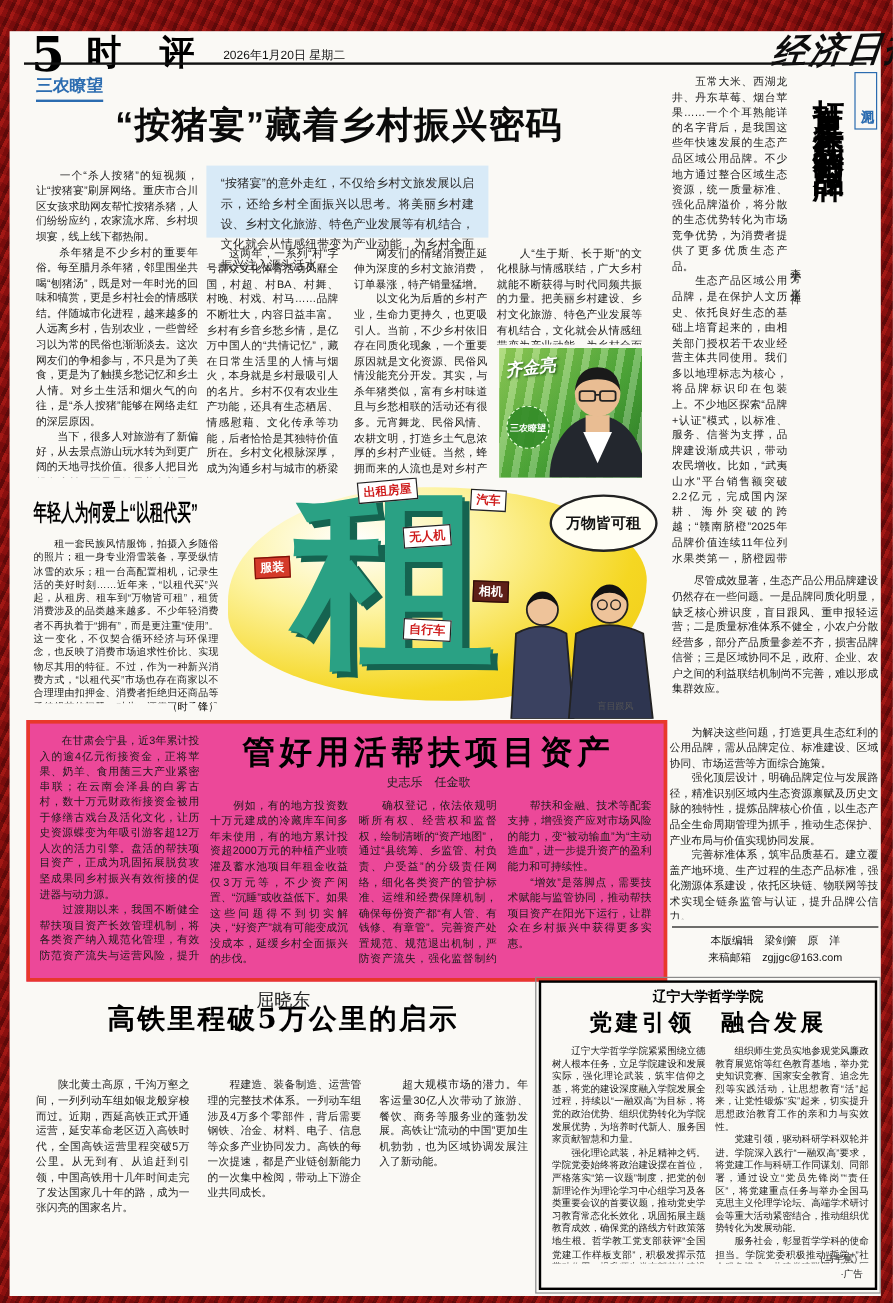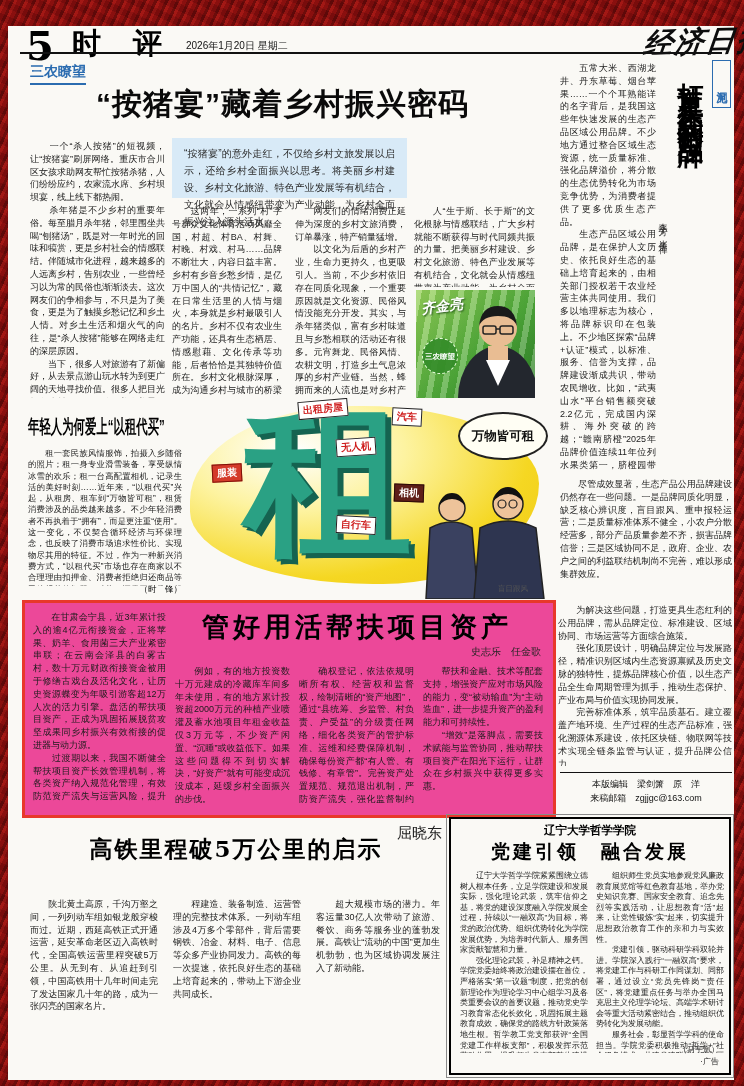--- a/index.html
+++ b/index.html
@@ -35,21 +35,21 @@
     background:radial-gradient(ellipse at 30% 25%, #ffffff 0%, #fdf3a0 32%, #f5d722 68%, #eec514 100%);}
   .bigchar{position:absolute;font-weight:900;color:#2aa184;font-size:168px;line-height:168px;
     text-shadow:6px 5px 0 #156350,2px 2px 0 #1b7a63}
   .sign{position:absolute;background:#fff;border:1.5px solid #222;color:#cf1f1f;font-weight:bold;font-size:10px;padding:1px 4px;white-space:nowrap}
   .sign.red{background:#d43a2a;color:#fff;border-color:#7e1208}
   .sign.dark{background:#5e1f18;color:#fff;border-color:#2e0c07}
   .bubble{position:absolute;background:#fffef4;border:2px solid #222;border-radius:50%;display:flex;align-items:center;justify-content:center;font-weight:bold;font-size:12.5px;color:#111}
   .masthead{position:absolute;font-family:"DejaVu Serif",serif;font-style:italic;font-weight:900;font-size:29px;color:#0d0d0d;transform:skewX(-8deg) rotate(-2deg);letter-spacing:2px;white-space:nowrap}
   .adbox{position:absolute;border:1px solid #8a8a8a}
   .adbox .inner{position:absolute;inset:2px;border:2px solid #000000}
-  .byline{position:absolute;color:#222;text-align:right}
+  .byline{position:absolute;color:#222;text-align:center}
 </style>
 </head>
 <body>
 
 <div class="sheet">
 
   <div class="abs serif" style="left:18px;top:-4px;font-size:40px;font-weight:900;color:#000">5</div>
   <div class="abs" style="left:64px;top:-2px;font-size:29px;font-weight:900;letter-spacing:12px;color:#000">时 评</div>
   <div class="abs" style="left:178px;top:13px;font-size:10px;color:#111">2026年1月20日 星期二</div>
   <div class="masthead" style="left:636px;top:-4px">经济日报</div>
@@ -119,21 +119,21 @@
     <div class="txt" style="left:150px;top:62px;width:115px;height:138px">　　例如，有的地方投资数十万元建成的冷藏库车间多年未使用，有的地方累计投资超2000万元的种植产业喷灌及蓄水池项目年租金收益仅3万元等，不少资产闲置、“沉睡”或收益低下。如果这些问题得不到切实解决，“好资产”就有可能变成沉没成本，延缓乡村全面振兴的步伐。
 　　2025年底召开的中央农村工作会议明确提出，要管好用活帮扶项目资产。</div>
     <div class="txt" style="left:274px;top:62px;width:115px;height:138px">　　确权登记，依法依规明晰所有权、经营权和监督权，绘制清晰的“资产地图”，通过“县统筹、乡监管、村负责、户受益”的分级责任网络，细化各类资产的管护标准、运维和经费保障机制，确保每份资产都“有人管、有钱修、有章管”。完善资产处置规范、规范退出机制，严防资产流失，强化监督制约机制。</div>
     <div class="txt" style="left:398px;top:62px;width:120px;height:138px">　　帮扶和金融、技术等配套支持，增强资产应对市场风险的能力，变“被动输血”为“主动造血”，进一步提升资产的盈利能力和可持续性。
 　　“增效”是落脚点，需要技术赋能与监管协同，推动帮扶项目资产在阳光下运行，让群众在乡村振兴中获得更多实惠。</div>
   </div>
 
   <div class="abs serif center" style="left:22px;top:808px;width:412px;font-size:23px;font-weight:bold;color:#000;letter-spacing:2px">高铁里程破5万公里的启示</div>
   <div class="byline" style="left:22px;top:798px;width:412px;font-size:15px">屈晓东</div>
   <div class="txt" style="left:22px;top:872px;width:128px;height:172px">　　陕北黄土高原，千沟万壑之间，一列列动车组如银龙般穿梭而过。近期，西延高铁正式开通运营，延安革命老区迈入高铁时代，全国高铁运营里程突破5万公里。从无到有、从追赶到引领，中国高铁用十几年时间走完了发达国家几十年的路，成为一张闪亮的国家名片。</div>
-  <div class="txt" style="left:165px;top:872px;width:128px;height:172px">　　程建造、装备制造、运营管理的完整技术体系。一列动车组涉及4万多个零部件，背后需要钢铁、冶金、材料、电子、信息等众多产业协同发力。高铁的每一次提速，依托良好生态的基础上培育起来的，带动上下游企业共同成长。</div>
+  <div class="txt" style="left:165px;top:872px;width:128px;height:172px">　　程建造、装备制造、运营管理的完整技术体系。一列动车组涉及4万多个零部件，背后需要钢铁、冶金、材料、电子、信息等众多产业协同发力。高铁的每一次提速，都是产业链创新能力的一次集中检阅，带动上下游企业共同成长。</div>
   <div class="txt" style="left:308px;top:872px;width:124px;height:172px">　　超大规模市场的潜力。年客运量30亿人次带动了旅游、餐饮、商务等服务业的蓬勃发展。高铁让“流动的中国”更加生机勃勃，也为区域协调发展注入了新动能。</div>
 
   <div class="badge" style="left:704px;top:34px;height:40px">洞见</div>
   <div class="vtitle" style="left:666px;top:36px;height:412px">打造更具生态红利的公用品牌</div>
   <div class="vauthors" style="left:648px;top:190px;height:120px">李小芳　崔子禅</div>
   <div class="txt" style="left:552px;top:36px;width:96px;height:410px">　　五常大米、西湖龙井、丹东草莓、烟台苹果……一个个耳熟能详的名字背后，是我国这些年快速发展的生态产品区域公用品牌。不少地方通过整合区域生态资源，统一质量标准、强化品牌溢价，将分散的生态优势转化为市场竞争优势，为消费者提供了更多优质生态产品。
 　　生态产品区域公用品牌，是在保护人文历史、依托良好生态的基础上培育起来的，由相关部门授权若干农业经营主体共同使用。我们多以地理标志为核心，将品牌标识印在包装上。不少地区探索“品牌+认证”模式，以标准、服务、信誉为支撑，品牌建设渐成共识，带动农民增收。比如，“武夷山水”平台销售额突破2.2亿元，完成国内深耕、海外突破的跨越；“赣南脐橙”2025年品牌价值连续11年位列水果类第一，脐橙园带动就业约100多万人增收致富，“链”动起230多家企业的产业集群，并出口至20多个国家和地区，成为江西的一张亮丽名片。</div>
   <div class="txt" style="left:552px;top:452px;width:172px;height:118px">　　尽管成效显著，生态产品公用品牌建设仍然存在一些问题。一是品牌同质化明显，缺乏核心辨识度，盲目跟风、重申报轻运营；二是质量标准体系不健全，小农户分散经营多，部分产品质量参差不齐，损害品牌信誉；三是区域协同不足，政府、企业、农户之间的利益联结机制尚不完善，难以形成集群效应。</div>
   <div class="txt" style="left:550px;top:578px;width:174px;height:162px">　　为解决这些问题，打造更具生态红利的公用品牌，需从品牌定位、标准建设、区域协同、市场运营等方面综合施策。
 　　强化顶层设计，明确品牌定位与发展路径，精准识别区域内生态资源禀赋及历史文脉的独特性，提炼品牌核心价值，以生态产品全生命周期管理为抓手，推动生态保护、产业布局与价值实现协同发展。

